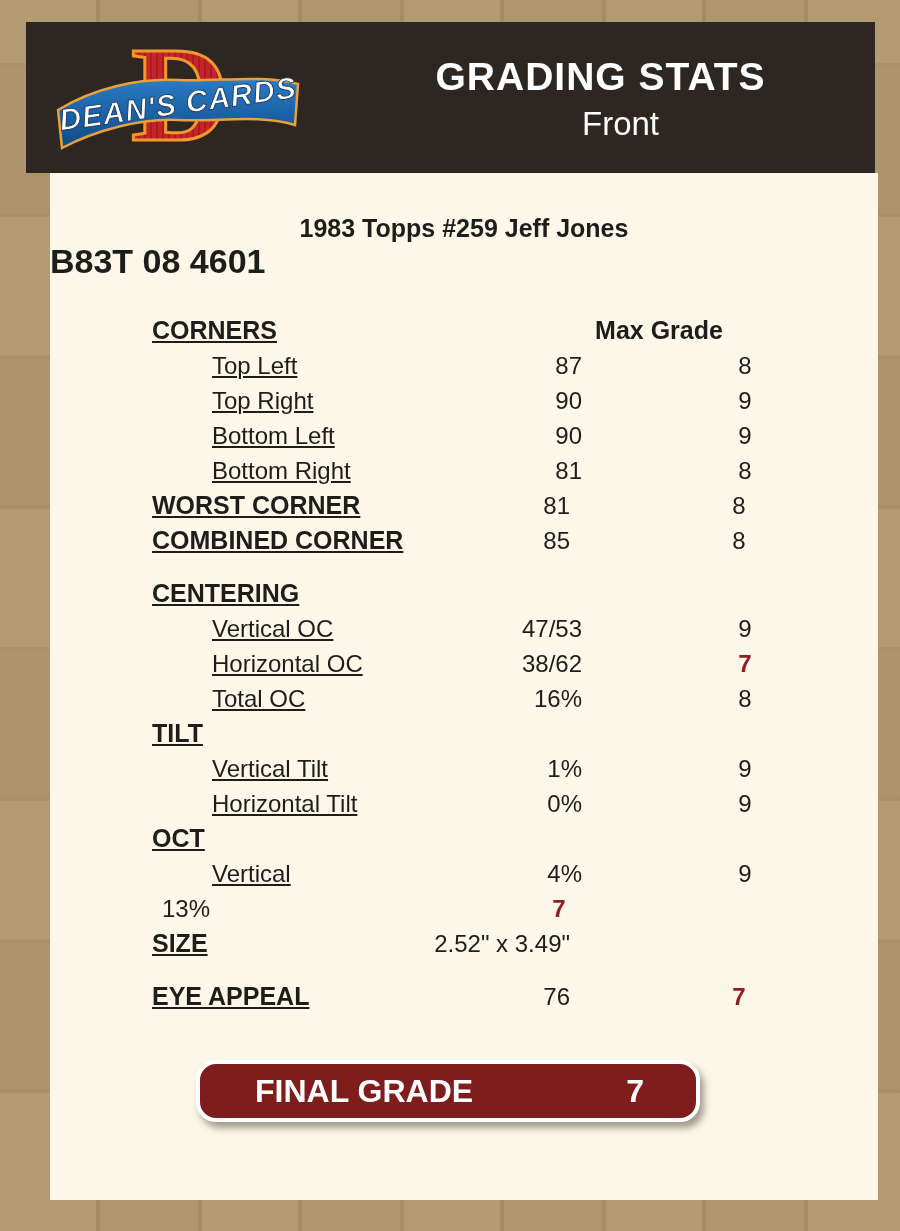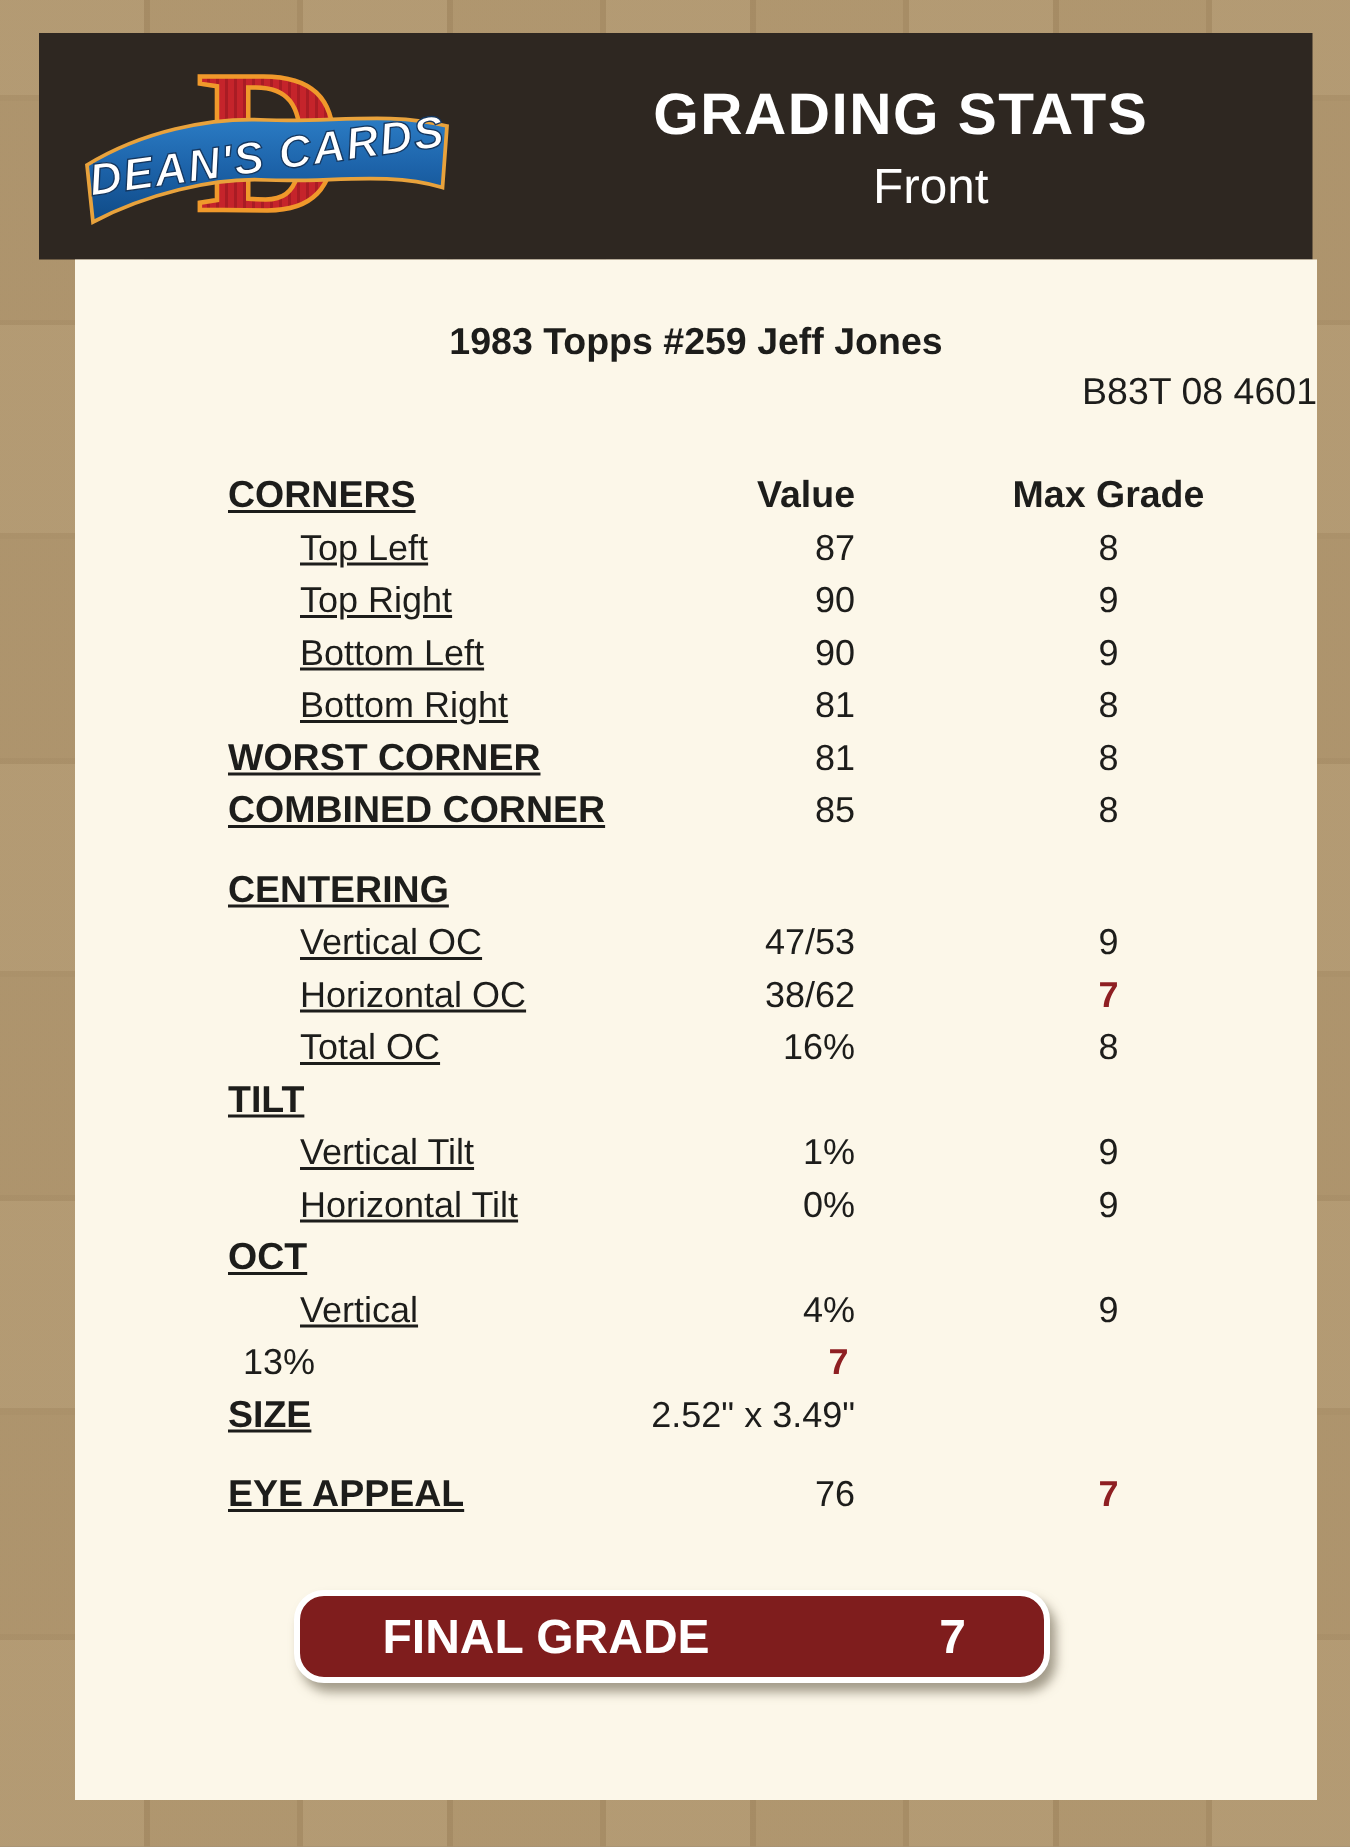--- a/index.html
+++ b/index.html
@@ -39,31 +39,31 @@
   }
   .title{font-size:39px;letter-spacing:1px;line-height:52px;font-weight:bold;}
   .subtitle{font-size:33px;line-height:42px;margin-left:40px;}
   
   .panel{
     position:absolute;left:50px;top:173px;width:828px;height:1027px;
     background:#fcf7e9;
     color:#1d1d1b;
   }
   .card-title{margin-top:40px;text-align:center;font-size:25px;font-weight:bold;line-height:30px;}
-  .card-serial{text-align:right;font-size:25px;line-height:37px;}
+  .card-serial{text-align:left;font-size:34px;line-height:37px;font-weight:bold;}
   
   .stats{margin-top:33px;}
   .row{display:flex;align-items:center;height:35px;font-size:24px;}
   .row.gap{margin-top:18px;}
   .c-label{flex:0 0 360px;padding-left:102px;box-sizing:border-box;white-space:nowrap;text-decoration:underline;}
   .c-value{flex:0 0 160px;text-align:right;white-space:nowrap;}
   .c-max{flex:1;text-align:center;padding-left:30px;white-space:nowrap;}
   .row.header .c-label,.row.header .c-value,.row.header .c-max{font-weight:bold;font-size:25px;}
   .row.section .c-label{font-weight:bold;font-size:25px;}
-  .row.item .c-label{padding-left:150px;}
+  .row.item .c-label{padding-left:150px;margin-left:12px;}
   .red{color:#8e1f22;font-weight:bold;}
   
   .final-grade{
     margin:46px 0 0 146px;
     width:504px;height:62px;
     background:#7f1d1d;
     border:4px solid #ffffff;
     border-radius:20px;
     box-shadow:4px 6px 7px rgba(90,80,60,0.55);
     display:flex;align-items:center;justify-content:space-between;
@@ -103,21 +103,20 @@
     </div>
   </header>
 
   <main class="panel">
     <div class="card-title">1983 Topps #259 Jeff Jones</div>
     <div class="card-serial">B83T 08 4601</div>
 
     <div class="stats" id="stats-rows">
         <div class="row header">
           <div class="c-label">CORNERS</div>
-          <div class="c-value">Value</div>
           <div class="c-max">Max Grade</div>
         </div>
         <div class="row item">
           <div class="c-label">Top Left</div>
           <div class="c-value">87</div>
           <div class="c-max">8</div>
         </div>
         <div class="row item">
           <div class="c-label">Top Right</div>
           <div class="c-value">90</div>

